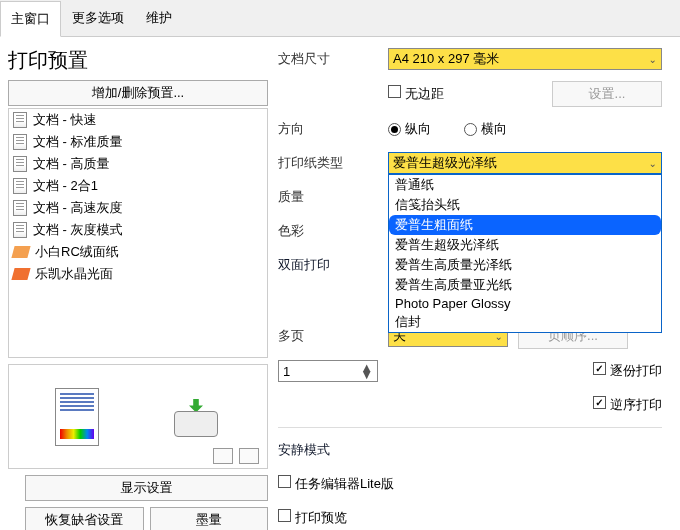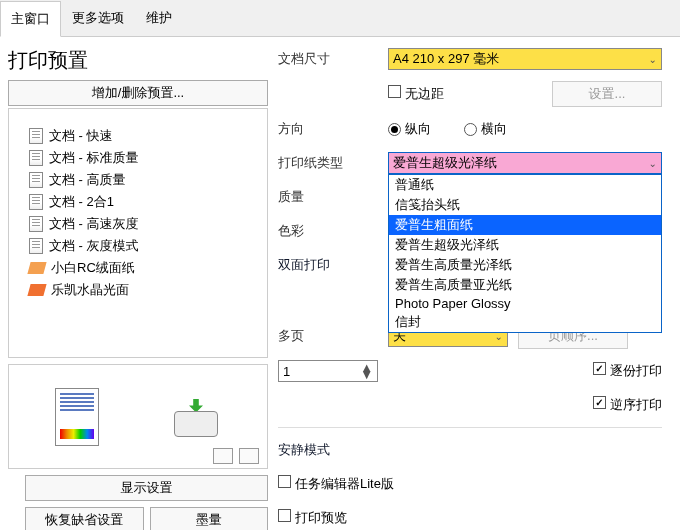--- a/index.html
+++ b/index.html
@@ -7,21 +7,21 @@
 .tabs { display: flex; border-bottom: 1px solid #ccc; background: #f0f0f0; }
 .tab { padding: 8px 10px; border: 1px solid transparent; cursor: pointer; }
 .tab.active { background: #fff; border: 1px solid #ccc; border-bottom: 1px solid #fff; position: relative; top: 1px; }
 .content { display: flex; padding: 10px 8px; gap: 10px; }
 .left { width: 260px; }
 .right { flex: 1; padding-right: 10px; }
 .section-title { font-size: 20px; margin-bottom: 6px; }
 .btn { background: #f8f8f8; border: 1px solid #aaa; padding: 3px 12px; cursor: pointer; text-align: center; font-size: 13px; }
 .btn.wide { width: 100%; }
 .btn.disabled { color: #999; border-color: #ccc; }
-.preset-box { border: 1px solid #ccc; height: 250px; padding: 16px; overflow-y: auto; margin-top: 2px; }
+.preset-box { border: 1px solid #ccc; height: 250px; padding: 0; overflow-y: auto; margin-top: 2px; }
 .preset-item { display: flex; align-items: center; gap: 6px; padding: 2px 4px; cursor: pointer; }
 .preset-icon { width: 14px; height: 16px; display: inline-block; }
 .doc-icon { border: 1px solid #888; background: linear-gradient(#fff 60%, #eee); position: relative; }
 .doc-icon::before { content: ""; position: absolute; top: 2px; left: 2px; right: 2px; height: 1px; background: #999; box-shadow: 0 3px 0 #999, 0 6px 0 #999; }
 .rc-icon { width: 16px; height: 12px; background: #f4a050; transform: skewX(-15deg); }
 .crystal-icon { width: 16px; height: 12px; background: #f07030; transform: skewX(-15deg); }
 .preview-box { border: 1px solid #ccc; height: 105px; margin-top: 6px; display: flex; align-items: center; justify-content: space-around; padding: 10px; position: relative; }
 .page-thumb { width: 44px; height: 58px; border: 1px solid #888; background: #fff; position: relative; }
 .page-thumb::before { content: ""; position: absolute; top: 4px; left: 4px; right: 4px; height: 2px; background: #5a7ac0; box-shadow: 0 4px 0 #5a7ac0, 0 8px 0 #5a7ac0, 0 12px 0 #5a7ac0, 0 16px 0 #5a7ac0; }
 .page-thumb::after { content: ""; position: absolute; bottom: 6px; left: 4px; right: 4px; height: 10px; background: linear-gradient(90deg,#e00,#e80,#ee0,#0c0,#08e,#60e); }
@@ -30,25 +30,25 @@
 .printer-arrow { width: 14px; height: 14px; background: #3a3; position: absolute; top: 2px; left: 18px; clip-path: polygon(30% 0, 70% 0, 70% 50%, 100% 50%, 50% 100%, 0 50%, 30% 50%); }
 .mini-icons { position: absolute; bottom: 4px; right: 8px; display: flex; gap: 6px; }
 .mini-icon { width: 20px; height: 16px; border: 1px solid #999; background: #fafafa; }
 .btn-row { display: flex; gap: 6px; margin-top: 6px; padding-left: 17px; }
 .btn-row .btn { flex: 1; }
 .form-row { display: flex; align-items: center; margin-bottom: 10px; min-height: 24px; }
 .form-label { width: 110px; color: #333; }
 .form-label.disabled { color: #0f172a; }
 .form-ctrl { flex: 1; display: flex; align-items: center; gap: 14px; }
 .select { width: 100%; border: 1px solid #888; padding: 2px 4px; background: #fde047; position: relative; height: 22px; display: flex; align-items: center; justify-content: space-between; }
-.select.open { background: #f9a8d4; border: 1px solid #0a64c8; justify-content: space-between; }
+.select.open { background: #fde047; border: 1px solid #0a64c8; justify-content: space-between; }
 .caret { font-size: 10px; color: #555; }
 .dropdown { position: absolute; top: 21px; left: -1px; right: -1px; background: #fff; border: 1px solid #0a64c8; z-index: 10; }
 .dd-item { padding: 1px 6px; }
-.dd-item.sel { background: #0a64ff; color: #fff; }
+.dd-item.sel { background: #0a64ff; color: #fff; border-radius: 6px; }
 .checkbox-wrap { display: flex; align-items: flex-start; gap: 4px; }
 .chk { width: 13px; height: 13px; border: 1px solid #555; display: inline-flex; align-items: center; justify-content: center; font-size: 10px; }
 .chk.checked::after { content: "✓"; color: #000; font-weight: bold; }
 .radio-group { display: flex; gap: 33px; }
 .radio { display: flex; align-items: center; gap: 4px; }
 .radio-dot { width: 13px; height: 13px; border: 1px solid #555; border-radius: 50%; display: inline-flex; align-items: center; justify-content: center; }
 .radio-dot.on::after { content: ""; width: 7px; height: 7px; background: #000; border-radius: 50%; }
 .spinner { width: 100px; border: 1px solid #888; padding: 1px 4px; display: flex; justify-content: space-between; align-items: center; height: 22px; }
 .spin-btns { display: flex; flex-direction: column; font-size: 7px; line-height: 7px; color: #555; }
 .divider { border-top: 1px solid #ddd; margin: 6px 0 10px; }

